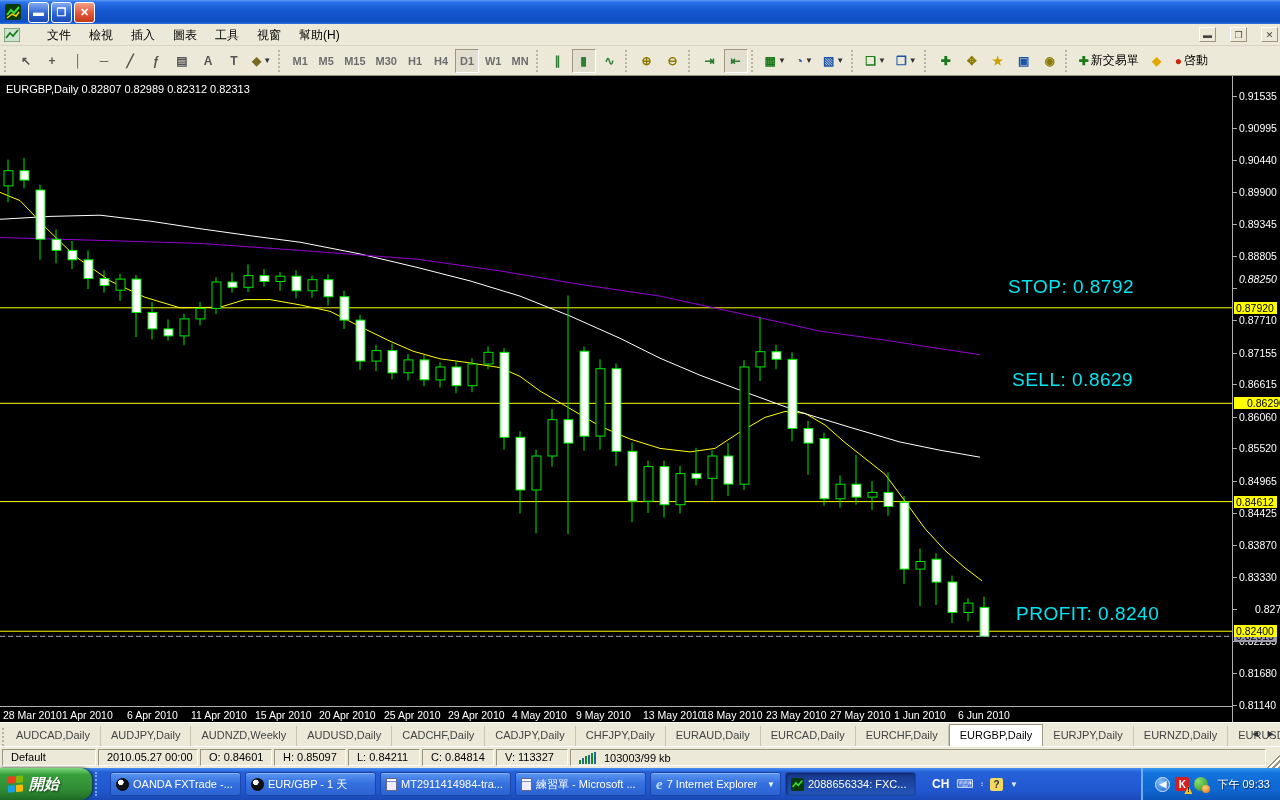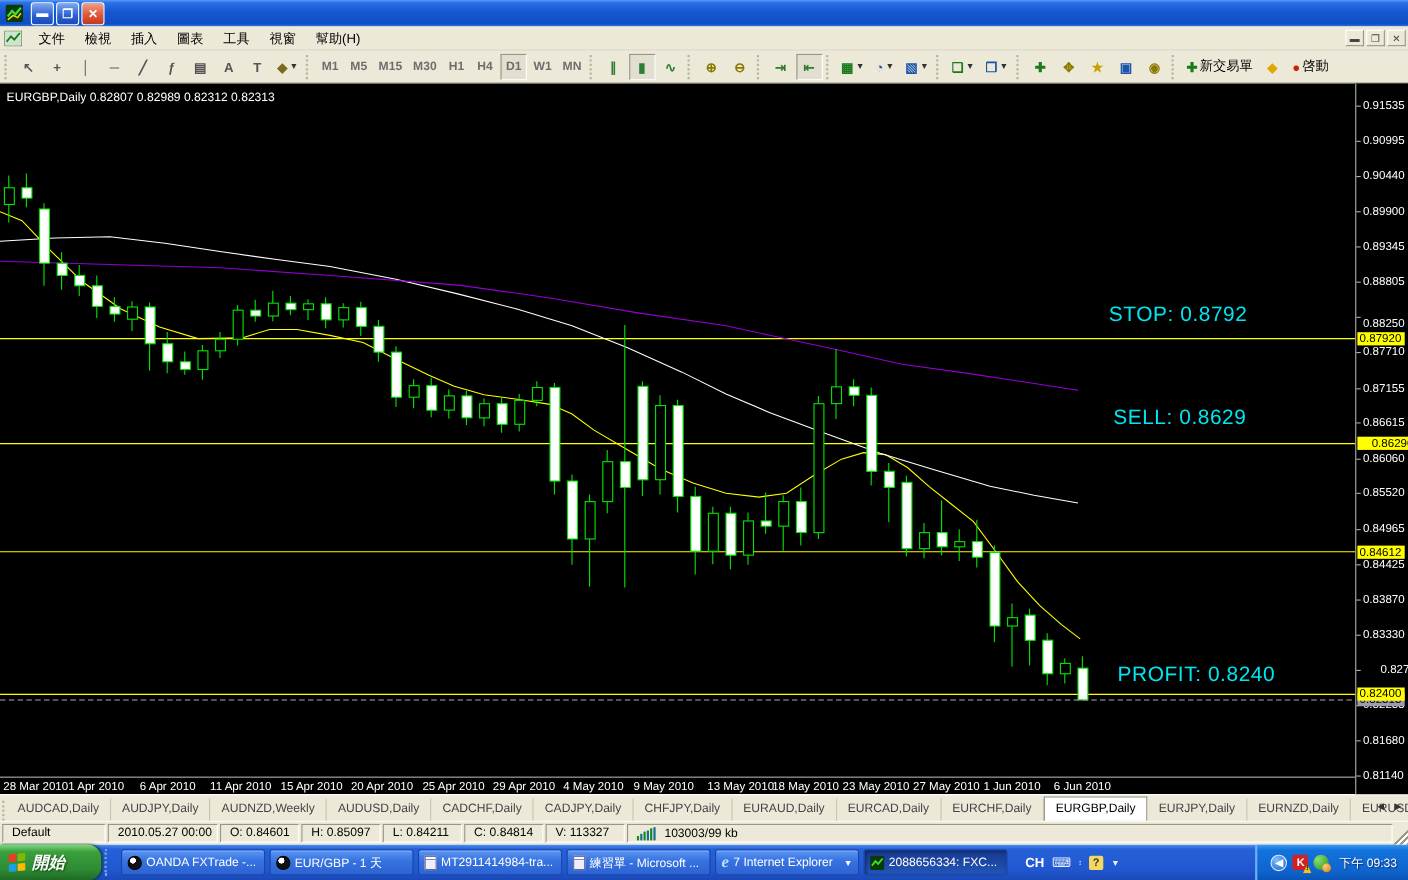--- a/index.html
+++ b/index.html
@@ -14,21 +14,21 @@
   #title-text { color:#fff; font-size:12px; font-weight:bold; text-shadow:1px 1px 1px #0a2a6a;
     white-space:nowrap; overflow:hidden; flex:1; }
   .winbtn { width:21px; height:21px; margin-left:2px; border-radius:3px; color:#fff;
     font-size:11px; font-weight:bold; display:flex; align-items:center; justify-content:center;
     border:1px solid #fff; }
   .winbtn.blue { background:linear-gradient(180deg,#7fa9f0,#2a5fd0 60%,#1b4ab8); }
   .winbtn.red  { background:linear-gradient(180deg,#f0a088,#e25637 55%,#c23a1a); }
 
   
   #menubar { height:22px; display:flex; align-items:center; background:#ece9d8;
-    border-bottom:1px solid #d8d4c8; padding-left:4px; }
+    border-bottom:1px solid #d8d4c8; padding-left:4px;gap:12px; }
   #child-icon { width:16px; height:14px; margin-right:6px; }
   .menu-item { font-size:12px; color:#000; padding:3px 9px; cursor:default; }
   #menubar-spacer { flex:1; }
   .childbtn { width:17px; height:15px; margin-right:2px; font-size:9px; color:#444;
     background:#ece9d8; border:1px solid; border-color:#fff #9a9682 #9a9682 #fff;
     display:flex; align-items:center; justify-content:center; }
 
   
   #toolbar { height:30px; display:flex; align-items:center; background:#ece9d8;
     border-bottom:1px solid #9a9682; padding:2px 2px; overflow:hidden; }
@@ -456,21 +456,21 @@
         <div class="axis-label" style="top: 46px;">0.90995</div>
         <div class="axis-tick" style="top: 84px;"></div>
         <div class="axis-label" style="top: 78px;">0.90440</div>
         <div class="axis-tick" style="top: 116px;"></div>
         <div class="axis-label" style="top: 110px;">0.89900</div>
         <div class="axis-tick" style="top: 148px;"></div>
         <div class="axis-label" style="top: 142px;">0.89345</div>
         <div class="axis-tick" style="top: 180px;"></div>
         <div class="axis-label" style="top: 174px;">0.88805</div>
         <div class="axis-tick" style="top: 212px;"></div>
-        <div class="axis-label" style="top: 212px;">0.88250</div>
+        <div class="axis-label" style="top: 197px; font-style: italic;">0.88250</div>
         <div class="axis-tick" style="top: 244px;"></div>
         <div class="axis-label" style="top: 238px;">0.87710</div>
         <div class="axis-tick" style="top: 277px;"></div>
         <div class="axis-label" style="top: 271px;">0.87155</div>
         <div class="axis-tick" style="top: 308px;"></div>
         <div class="axis-label" style="top: 302px;">0.86615</div>
         <div class="axis-tick" style="top: 341px;"></div>
         <div class="axis-label" style="top: 335px;">0.86060</div>
         <div class="axis-tick" style="top: 372px;"></div>
         <div class="axis-label" style="top: 366px;">0.85520</div>

